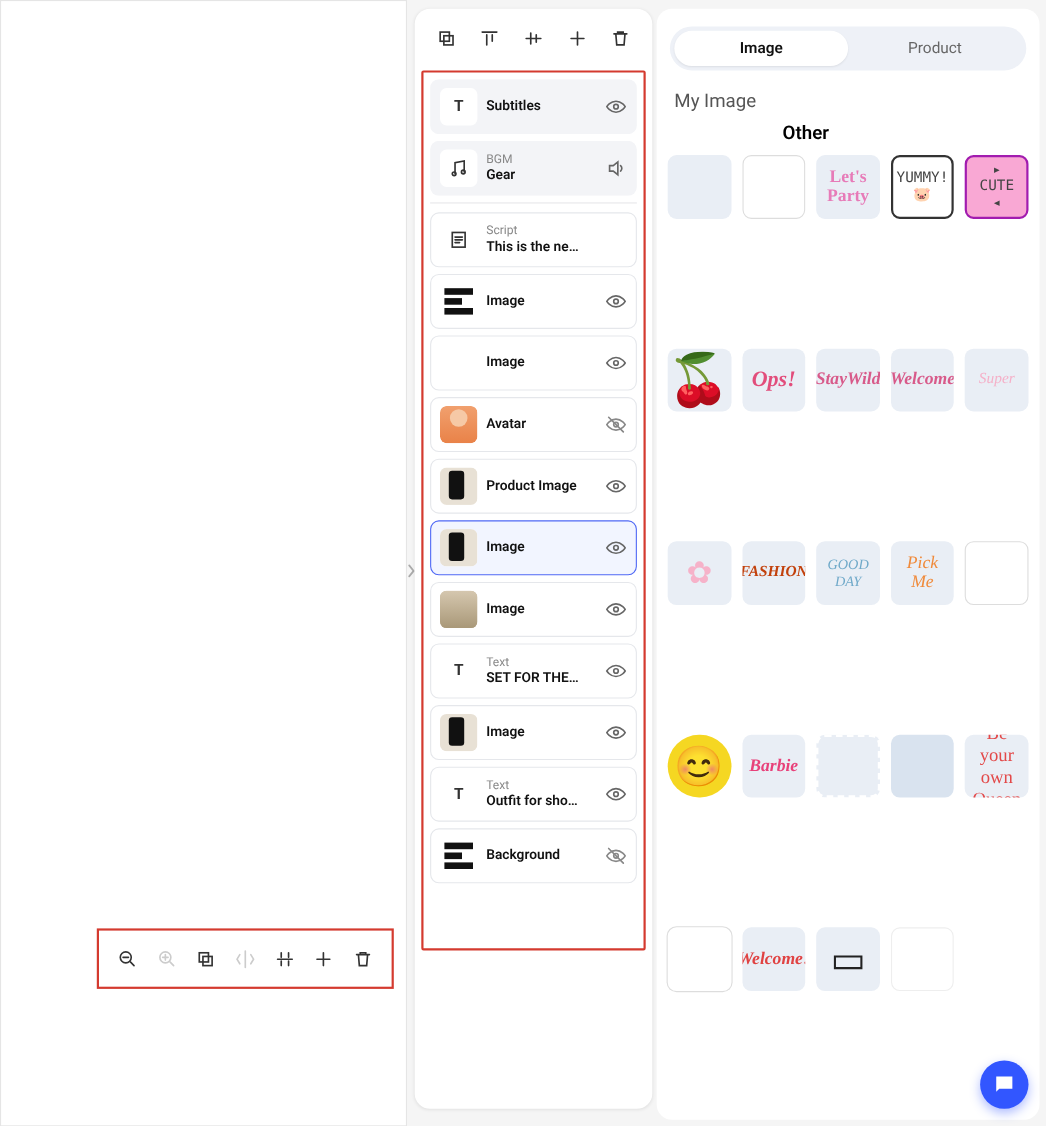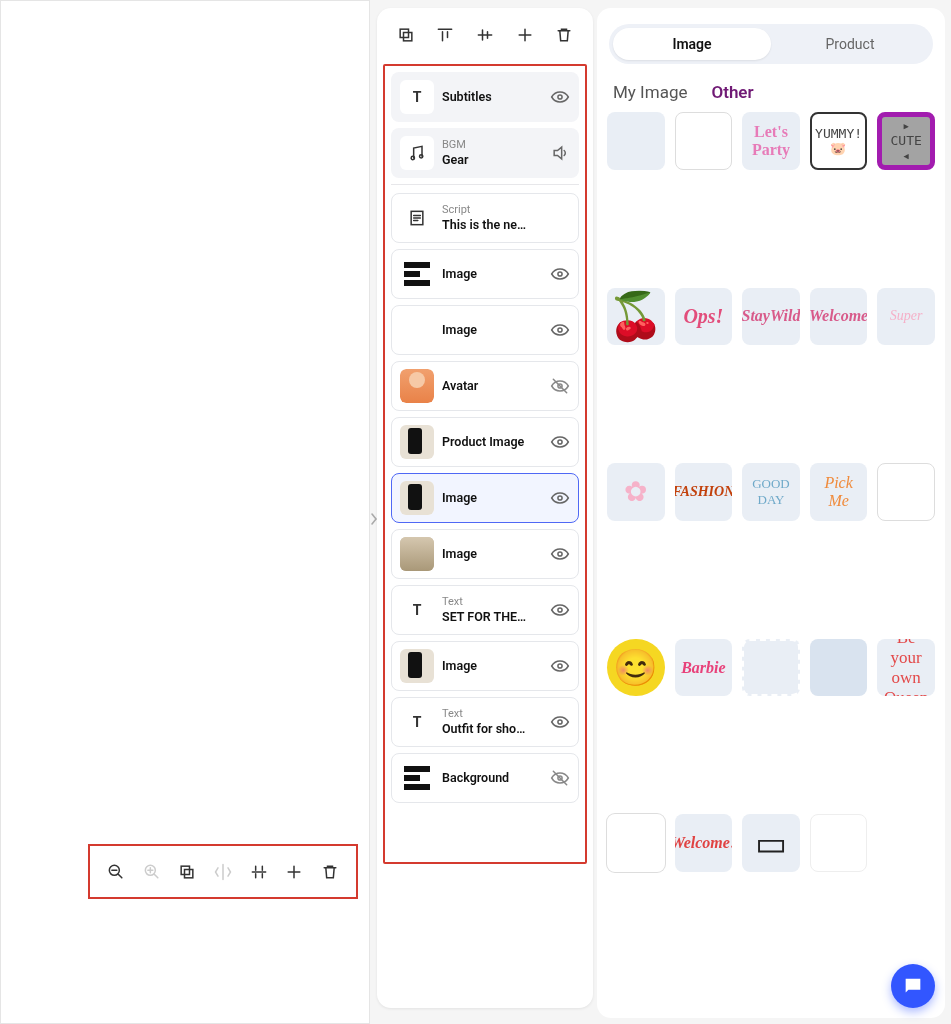--- a/index.html
+++ b/index.html
@@ -136,21 +136,21 @@
 }
 .seg-control .seg.active {
   background:#fff; color:#111; font-weight:600;
   box-shadow: 0 1px 2px rgba(0,0,0,0.08);
 }
 .tabbar {
   display:flex; gap:24px; padding: 8px 16px 10px 16px;
   font-size:17px;
 }
 .tabbar .tab { color:#555; cursor:pointer; }
-.tabbar .tab.active { color:#701a75; font-weight:600; }
+.tabbar .tab.active { color:#000000; font-weight:600;margin-top:29px; }
 .asset-grid {
   padding: 0 10px 12px 10px;
   display:grid; grid-template-columns: repeat(5, 1fr);
   gap: 10px;
   height: 880px;
   overflow:hidden;
 }
 .asset {
   aspect-ratio: 1/1;
   background:#e9eef5;
@@ -469,29 +469,29 @@
   </div>
   <div class="tabbar">
     <div class="tab">My Image</div>
     <div class="tab active">Other</div>
   </div>
   <div class="asset-grid" id="asset-grid">
       <div class="asset" style=";color:#c8b4e8"></div>
       <div class="asset" style=";background:#fff;border:1px solid #ddd"></div>
       <div class="asset" style=";color:#e77bb8;font-weight:700">Let's Party</div>
       <div class="asset" style=";background:#fff;color:#444;font-family:monospace;font-size:13px;border:2px solid #333">YUMMY! 🐷</div>
-      <div class="asset" style=";background:#a3a3a3;color:#444;font-family:monospace;font-size:13px;border:5px solid #a21caf">▸ CUTE ◂</div>
+      <div class="asset" style=";background:#f9a8d4;color:#444;font-family:monospace;font-size:13px;border:2px solid #a21caf">▸ CUTE ◂</div>
       <div class="asset" style=";font-size:46px;font-family:sans-serif">🍒</div>
       <div class="asset" style=";color:#e24d7b;font-weight:800;font-style:italic;font-size:20px">Ops!</div>
       <div class="asset" style=";color:#d85a8a;font-weight:800;font-style:italic">StayWild</div>
       <div class="asset" style=";color:#d85a8a;font-weight:800;font-style:italic">Welcome</div>
       <div class="asset" style=";color:#f5b0c8;font-style:italic;font-size:14px">Super</div>
       <div class="asset" style=";color:#f6b2c9;font-size:28px">✿</div>
       <div class="asset" style=";color:#c2410c;font-weight:800;font-style:italic;font-size:14px">FASHION</div>
-      <div class="asset" style=";color:#6fa9c9;font-size:13px">GOOD DAY</div>
+      <div class="asset" style=";color:#6fa9c9;font-style:italic;font-size:13px">GOOD DAY</div>
       <div class="asset" style=";color:#f08a3a;font-style:italic">Pick Me</div>
       <div class="asset" style=";background:#fff;border:1px solid #ddd"></div>
       <div class="asset" style=";background:#f5d722;border-radius:50%;font-size:36px;font-family:sans-serif">😊</div>
       <div class="asset" style=";color:#e8417a;font-weight:800;font-style:italic">Barbie</div>
       <div class="asset" style=";border:2px dashed #fff"></div>
       <div class="asset" style=";background:#d9e3ef"></div>
       <div class="asset" style=";color:#e34949;font-size:17px">Be your own Queen</div>
       <div class="asset" style=";background:#fff;border:6px solid #fff;box-shadow:0 0 0 1px #ddd"></div>
       <div class="asset" style=";color:#e04242;font-weight:800;font-style:italic">Welcome!</div>
       <div class="asset" style=";color:#222;font-size:34px;font-family:sans-serif">▭</div>

